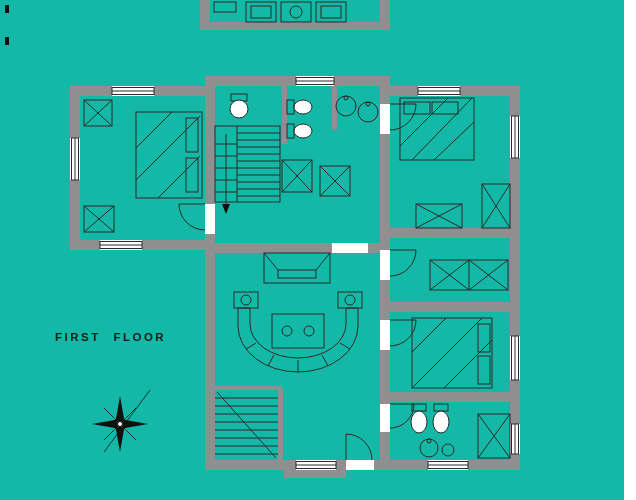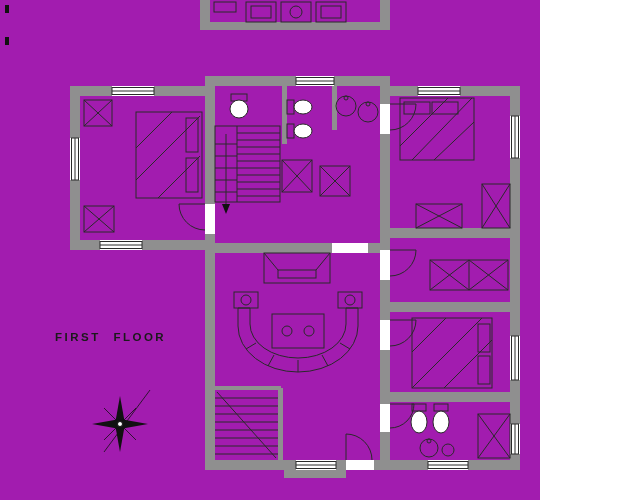--- a/index.html
+++ b/index.html
@@ -1,16 +1,16 @@
 <!DOCTYPE html>
 <html><head>
 <meta charset="utf-8">
 <style>
   html,body{margin:0;padding:0;background:#ffffff;}
-  .page{position:relative;width:540px;height:500px;background:#a21caf;overflow:hidden;
+  .page{position:relative;width:624px;height:500px;background:#14b8a6;overflow:hidden;
         font-family:"Liberation Sans",sans-serif;}
   svg{display:block;}
   .fn{fill:none;stroke-width:1;}
   .fw{fill:#ffffff;stroke-width:1;}
   .fb{fill:#111111;stroke:none;}
   .thin{fill:none;stroke-width:0.8;}
   text.label{font-family:"Liberation Sans",sans-serif;font-size:11.5px;font-weight:bold;
              letter-spacing:2.5px;word-spacing:7px;fill:#1a1a1a;stroke:none;}
 </style>
 </head>

